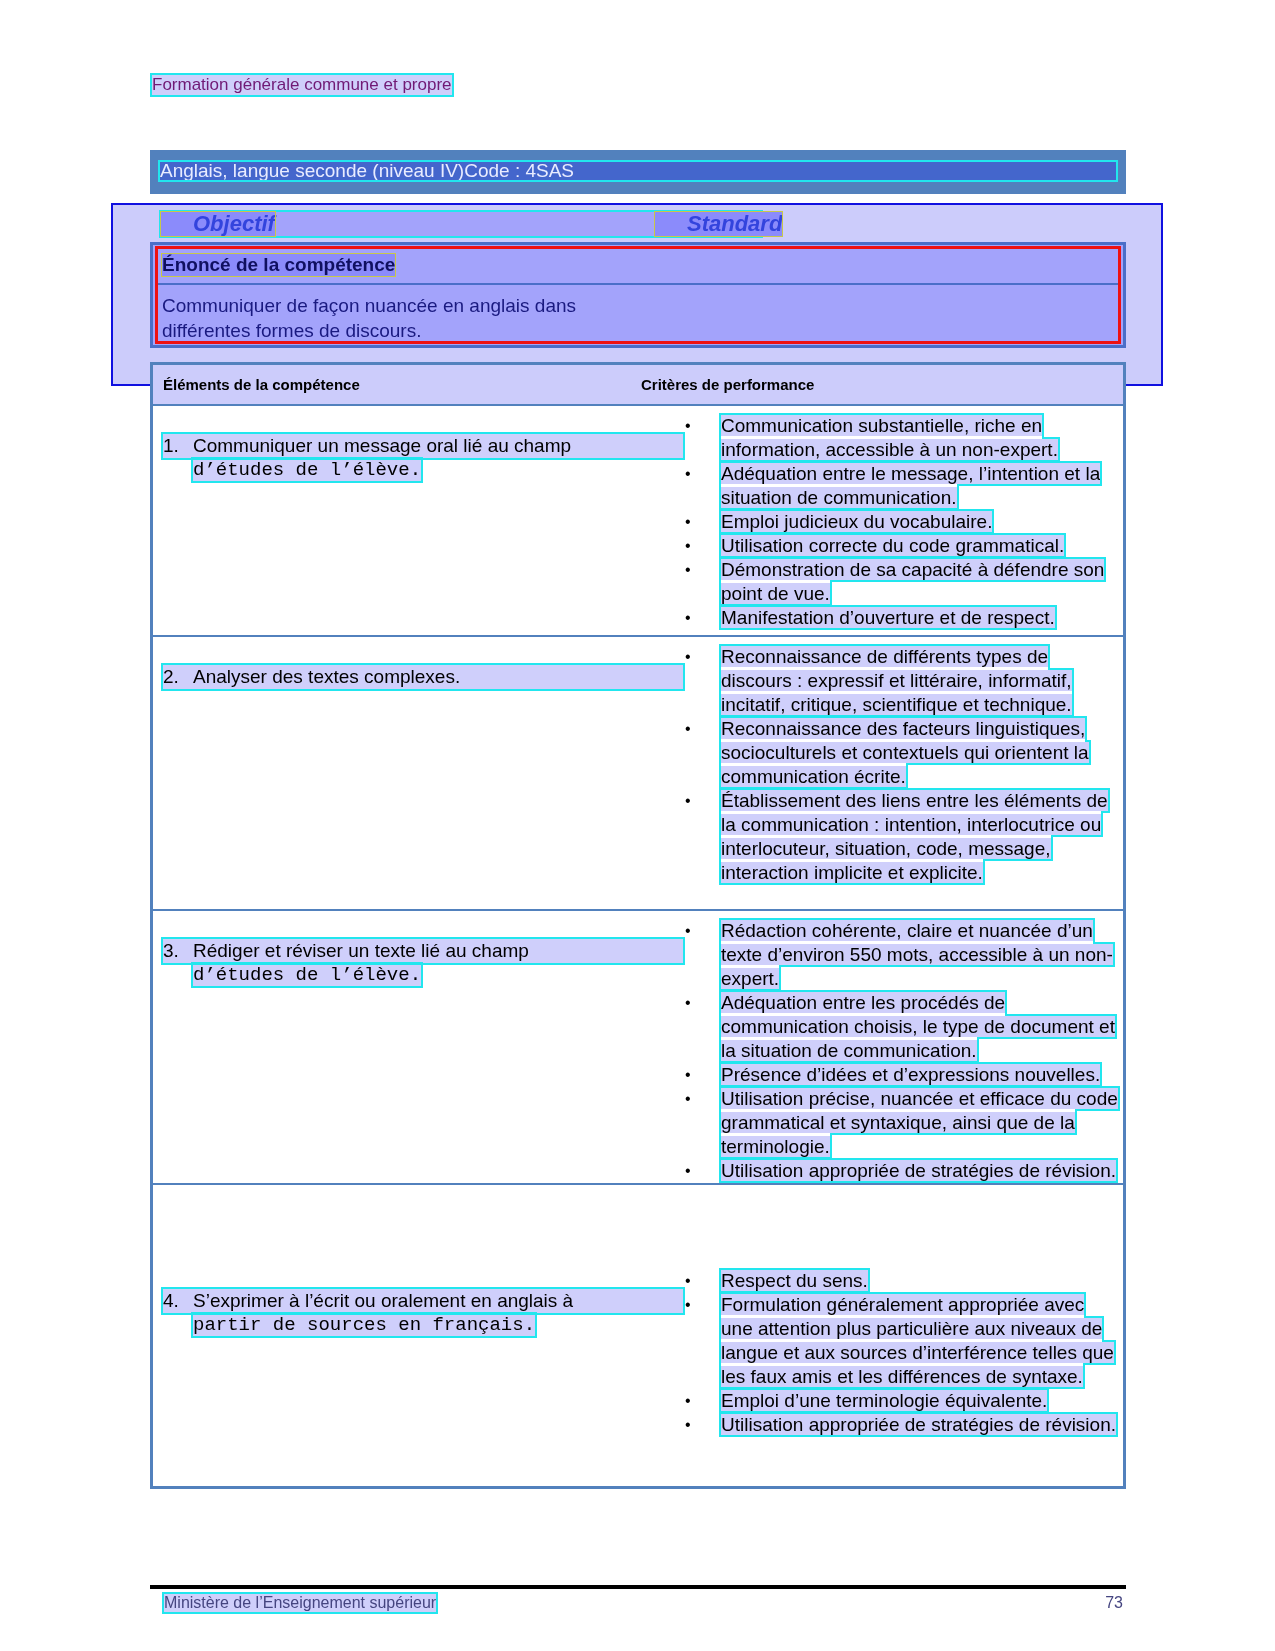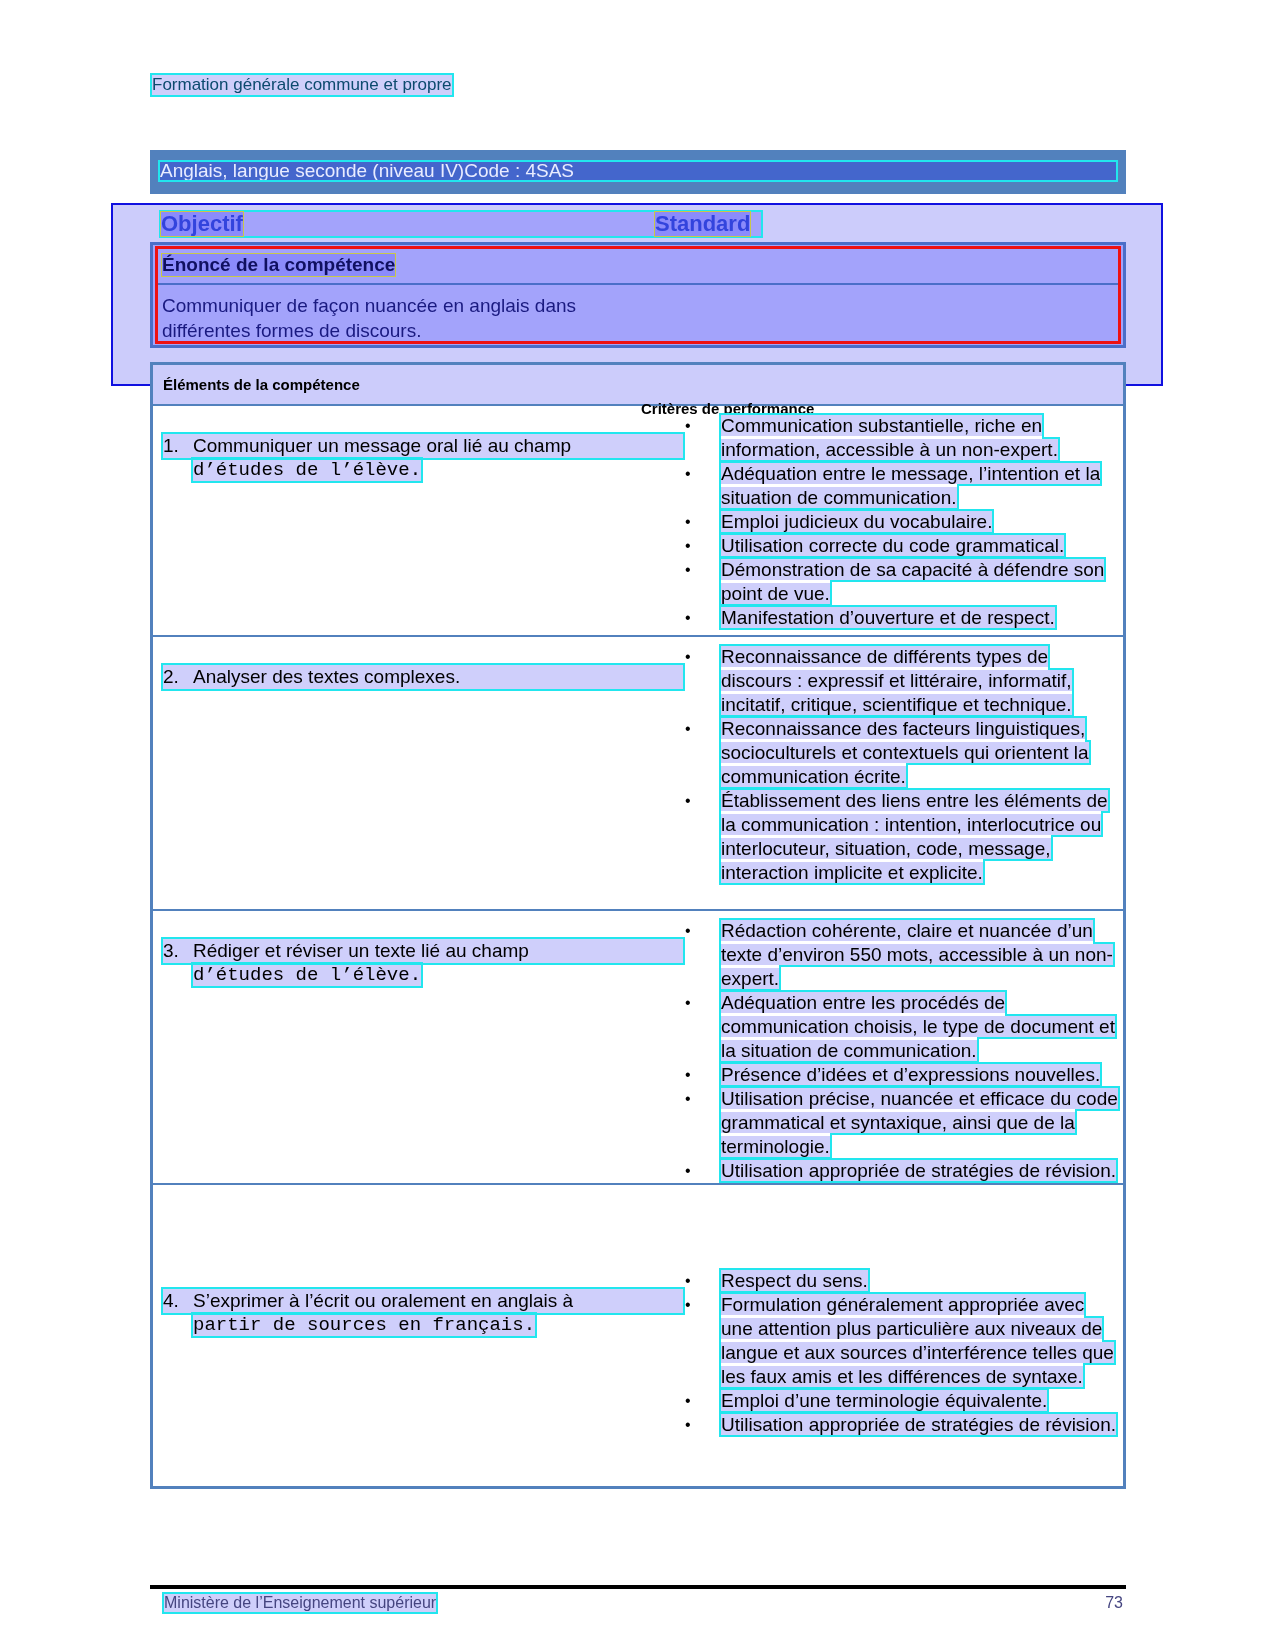--- a/index.html
+++ b/index.html
@@ -1,23 +1,23 @@
 <!DOCTYPE html>
 <html><head>
 <meta charset="utf-8">
 <style>
   html, body { margin:0; padding:0; background:#ffffff; }
   body { width:1275px; height:1651px; position:relative; font-family:"Liberation Sans", sans-serif; color:#000; overflow:hidden; }
   .hl { background:#cfcffb; outline:2px solid #22e6ee; }
-  #top-label { position:absolute; left:152px; top:75px; font-size:17px; color:#0c4a6e; }
+  #top-label { position:absolute; left:152px; top:75px; font-size:17px; color:#701a75; }
   #title-bar { position:absolute; left:150px; top:150px; width:976px; height:44px; background:#5281bd; }
   #title-bar .inner { position:absolute; left:10px; right:10px; top:12px; height:18px; background:#4466cc; outline:2px solid #22e6ee; display:flex; align-items:center; color:#e9ecff; font-size:19px; }
   #objective-zone { position:absolute; left:111px; top:203px; width:1052px; height:183px; background:#ccccfb; border:2px solid #1010e0; box-sizing:border-box; }
   .heading-row { position:absolute; left:161px; top:212px; width:600px; height:24px; background:#a3a3fb; outline:2px solid #22e6ee; }
-  .heading { position:absolute; top:212px; font-size:22px; font-weight:bold; color:#3344dd; background:#8b8bfb; outline:1.5px solid #c8c84a; line-height:24px; }
+  .heading { position:absolute; top:212px; font-size:22px; font-style:italic; font-weight:bold; color:#3344dd; background:#8b8bfb; outline:1.5px solid #c8c84a; line-height:24px;padding-left:32px; }
   #enonce-frame { position:absolute; left:150px; top:242px; width:976px; height:106px; border:3px solid #4a6ec8; box-sizing:border-box; background:#a3a3fb; }
   #enonce-red { position:absolute; left:155px; top:246px; width:966px; height:98px; border:3px solid #ee1111; box-sizing:border-box; }
   #enonce-divider { position:absolute; left:158px; top:283px; width:960px; height:2px; background:#4a6ec8; }
   #enonce-title { position:absolute; left:162px; top:254px; font-size:19px; font-weight:bold; color:#101060; }
   #enonce-text { position:absolute; left:162px; top:293px; width:460px; font-size:19px; line-height:25px; color:#1a1a80; }
   .word { background:#8b8bfb; outline:1px solid #c8c84a; }
   #table { position:absolute; left:150px; top:362px; width:976px; height:1127px; border:3px solid #5281bd; box-sizing:border-box; }
   #table-header { position:absolute; left:0; top:0; width:100%; height:41px; border-bottom:2px solid #5281bd; box-sizing:border-box; background:#ccccfb; }
   .th { position:absolute; top:11px; font-size:15px; font-weight:bold; }
   .row { position:absolute; left:0; width:100%; border-bottom:2px solid #5281bd; box-sizing:border-box; }
@@ -53,21 +53,21 @@
 
 <div id="enonce-frame"></div>
 <div id="enonce-red"></div>
 <div id="enonce-divider"></div>
 <div id="enonce-title" class="word">Énoncé de la compétence</div>
 <div id="enonce-text">Communiquer de façon nuancée en anglais dans différentes formes de discours.</div>
 
 <div id="table">
   <div id="table-header">
     <span class="th" style="left:10px;">Éléments de la compétence</span>
-    <span class="th" style="left:488px;margin-top:24px;">Critères de performance</span>
+    <span class="th" style="left:488px;">Critères de performance</span>
   </div>
   <div id="rows">
       <div class="row" style="top: 41px; height: 231px;">
         <div class="el">
           <div class="hl"><span class="num">1.</span><span>Communiquer un message oral lié au champ</span></div>
           <div class="line2"><span class="hl">d’études de l’élève.</span></div>
         </div>
         <div class="crit">
           <ul>
             <li><span class="bullet">•</span><span class="text hl">Communication substantielle, riche en information, accessible à un non-expert.</span></li>

